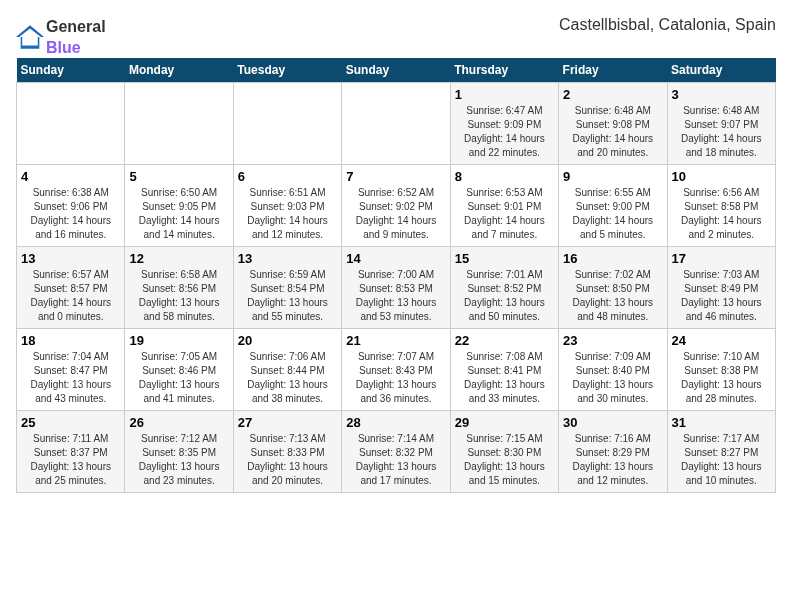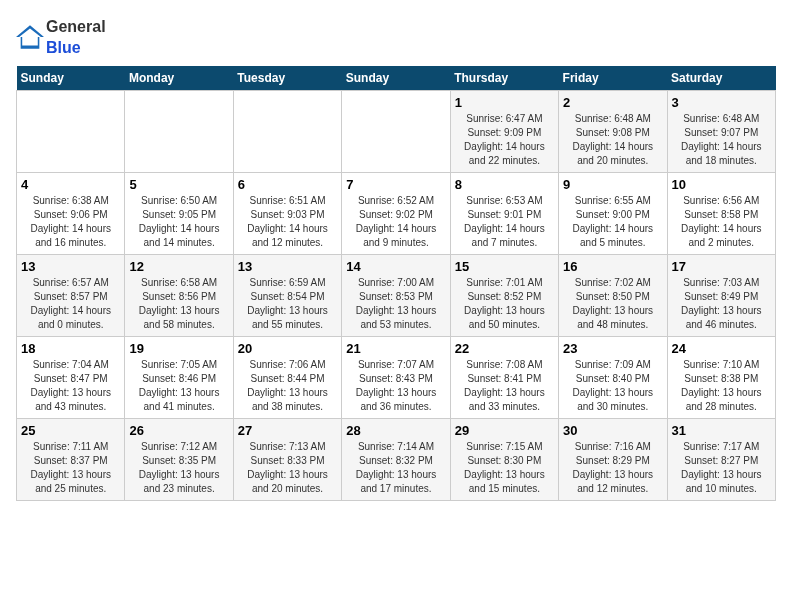--- a/index.html
+++ b/index.html
@@ -7,35 +7,34 @@
       font-family: Arial, sans-serif;
       background: #fff;
       width: 792px;
       min-height: 612px;
       padding: 16px;
     }
     .header-area {
       display: flex;
       justify-content: space-between;
       align-items: flex-start;
-      margin-bottom: 8px;
     }
     .logo {
       display: flex;
       align-items: center;
       font-size: 18px;
       font-weight: bold;
     }
     .logo-general {
       color: #333;
       font-weight: bold;
       font-size: 16px;
     }
     .logo-blue {
-      color: #1d4ed8;
+      color: #8b5cf6;
       font-weight: bold;
       font-size: 16px;
     }
     .logo-icon {
       width: 28px;
       height: 24px;
       margin-right: 2px;
     }
     .title-area {
       text-align: right;
@@ -101,20 +100,21 @@
     <svg class="logo-icon" viewBox="0 0 36 30" xmlns="http://www.w3.org/2000/svg">
       <polygon points="18,0 36,15 30,15 30,30 6,30 6,15 0,15" fill="#1a6bba"></polygon>
       <polygon points="18,4 32,15 28,15 28,26 8,26 8,15 4,15" fill="#fff"></polygon>
     </svg>
     <div>
       <span class="logo-general">General</span><br>
       <span class="logo-blue">Blue</span>
     </div>
   </div>
   <div class="title-area">
+    <div class="location-title">Castellbisbal, Catalonia, Spain</div>
   </div>
 </div>
 
 <table>
   <thead>
     <tr id="weekday-header">
     <th>Sunday</th>
         <th>Monday</th>
         <th>Tuesday</th>
         <th>Sunday</th>

